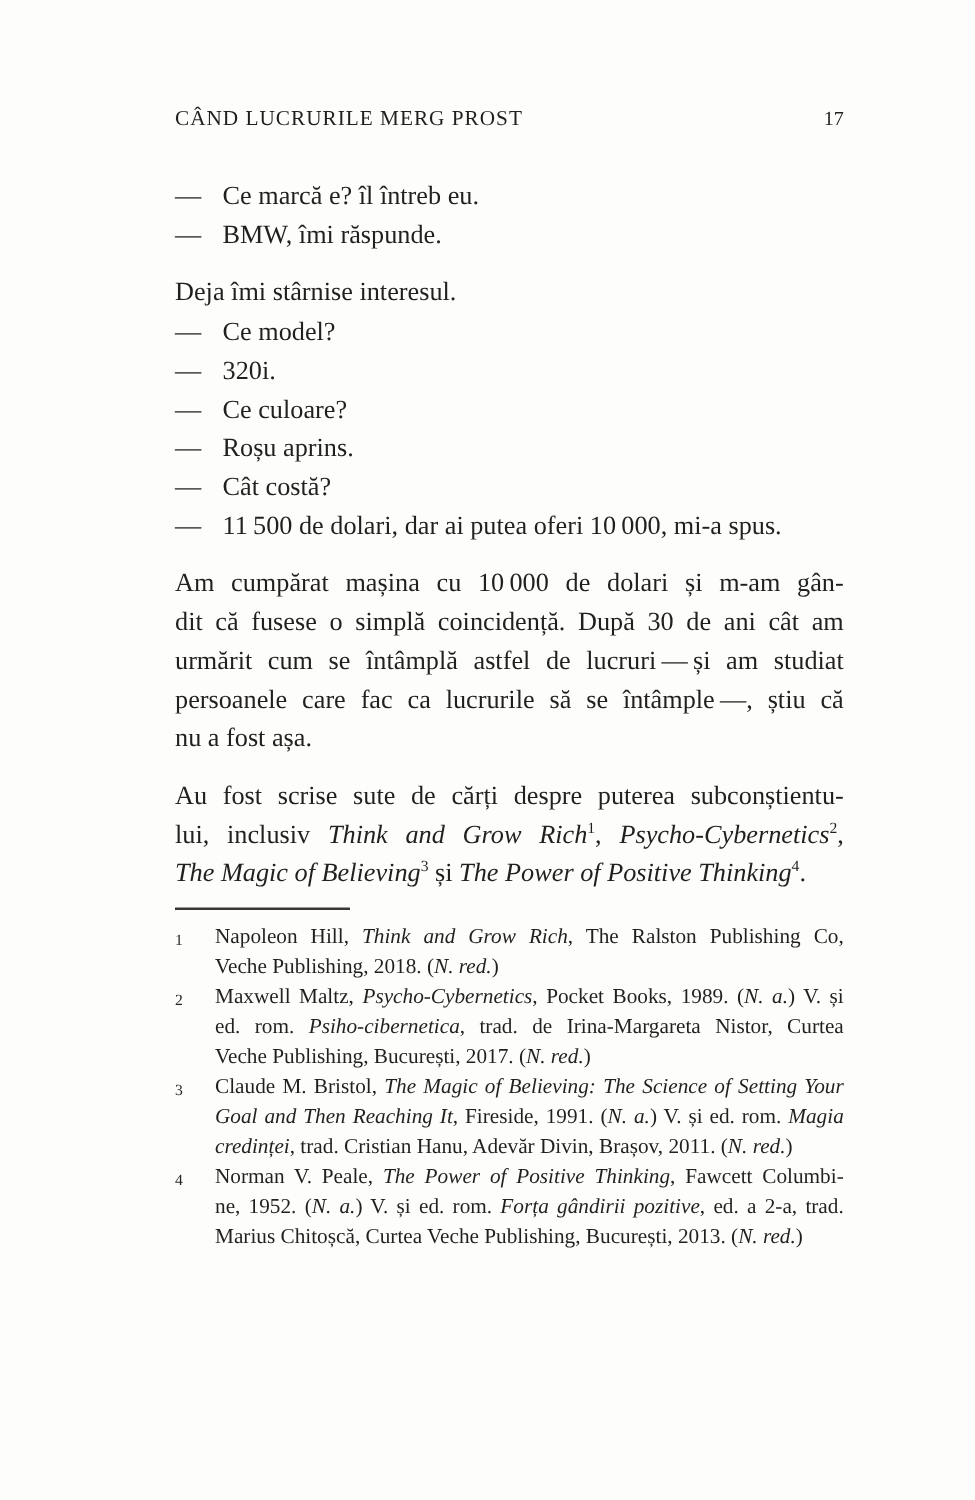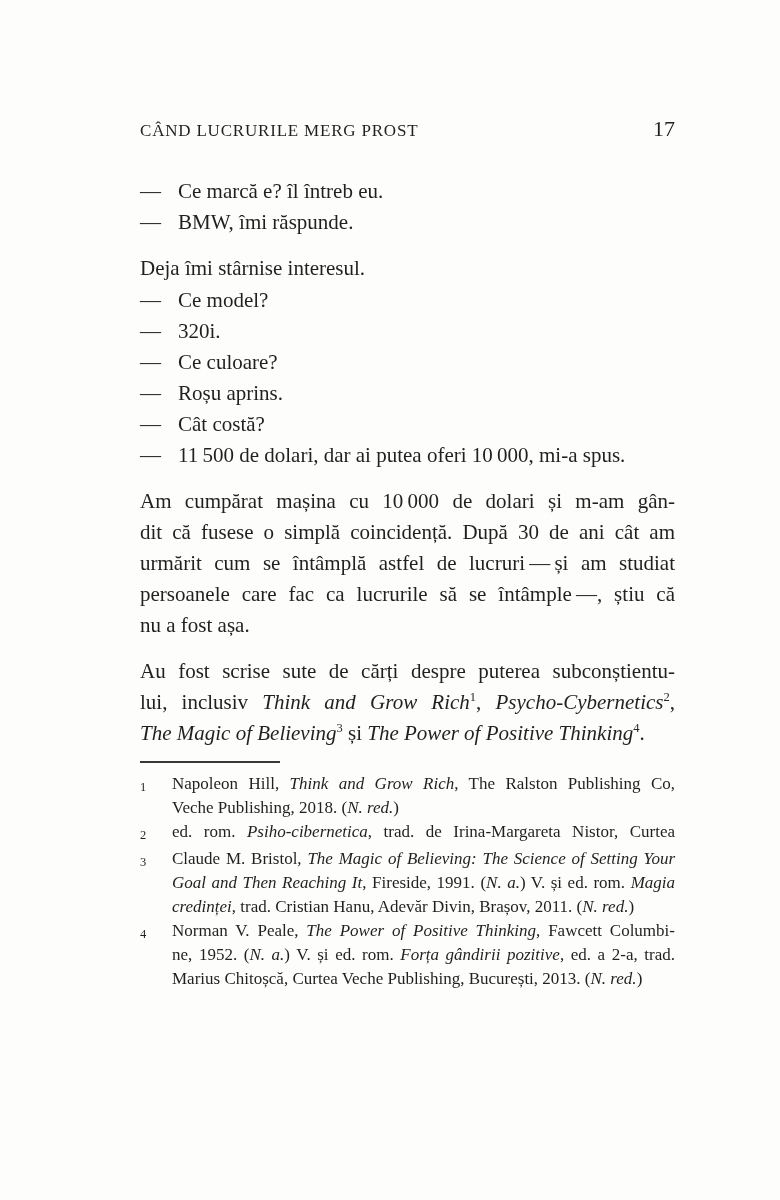--- a/index.html
+++ b/index.html
@@ -12,21 +12,21 @@
   }
   .page { position: relative; width: 780px; height: 1124px; overflow: hidden; }
   .text-col { position: absolute; left: 140px; top: 84px; width: 535px; }
 
   
   .header {
     display: flex; justify-content: space-between; align-items: baseline;
     font-size: 17px; line-height: 22px; letter-spacing: 0.8px;
     margin-bottom: 34px;
   }
-  .header .pagenum { letter-spacing: 0; font-size: 22px; margin-top: 34px; }
+  .header .pagenum { letter-spacing: 0; font-size: 16px; }
 
   
   .block { margin-top: 15px; font-size: 21px; line-height: 31px; }
   #content > .block:first-child { margin-top: 0; }
   .para.single + .dialogue { margin-top: 1px; }
 
   .dline { white-space: nowrap; }
   .dash { display: inline-block; width: 38px; }
 
   .line { text-align: justify; text-align-last: justify; }
@@ -91,21 +91,23 @@
           <div class="footnote">
             <span class="fn-num">1</span>
             <div class="fn-body">
               <div class="line"><span>Napoleon Hill, </span><span class="it ">Think and Grow Rich</span><span>, The Ralston Publishing Co,</span></div>
               <div class="line last"><span>Veche Publishing, 2018. (</span><span class="it ">N. red.</span><span>)</span></div>
             </div>
           </div>
           <div class="footnote">
             <span class="fn-num">2</span>
             <div class="fn-body">
+              <div class="line"><span>Maxwell Maltz, </span><span class="it ">Psycho-Cybernetics</span><span>, Pocket Books, 1989. (</span><span class="it ">N. a.</span><span>) V. și</span></div>
               <div class="line"><span>ed. rom. </span><span class="it ">Psiho-cibernetica</span><span>, trad. de Irina-Margareta Nistor, Curtea</span></div>
+              <div class="line last"><span>Veche Publishing, București, 2017. (</span><span class="it ">N. red.</span><span>)</span></div>
             </div>
           </div>
           <div class="footnote">
             <span class="fn-num">3</span>
             <div class="fn-body">
               <div class="line"><span>Claude M. Bristol, </span><span class="it ">The Magic of Believing: The Science of Setting Your</span></div>
               <div class="line"><span class="it ">Goal and Then Reaching It</span><span>, Fireside, 1991. (</span><span class="it ">N. a.</span><span>) V. și ed. rom. </span><span class="it ">Magia</span></div>
               <div class="line last"><span class="it ">credinței</span><span>, trad. Cristian Hanu, Adevăr Divin, Brașov, 2011. (</span><span class="it ">N. red.</span><span>)</span></div>
             </div>
           </div>

